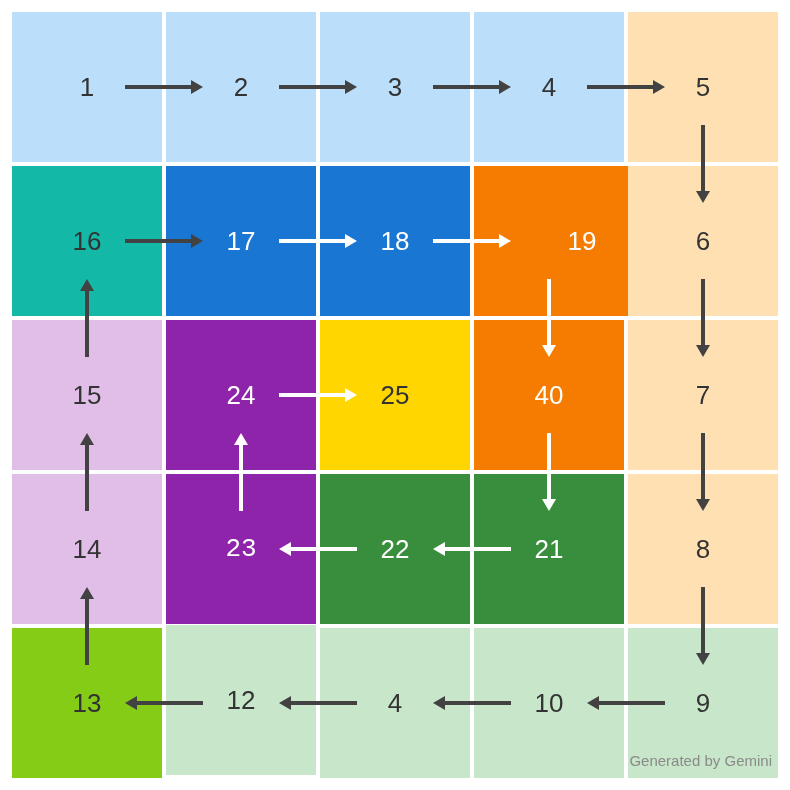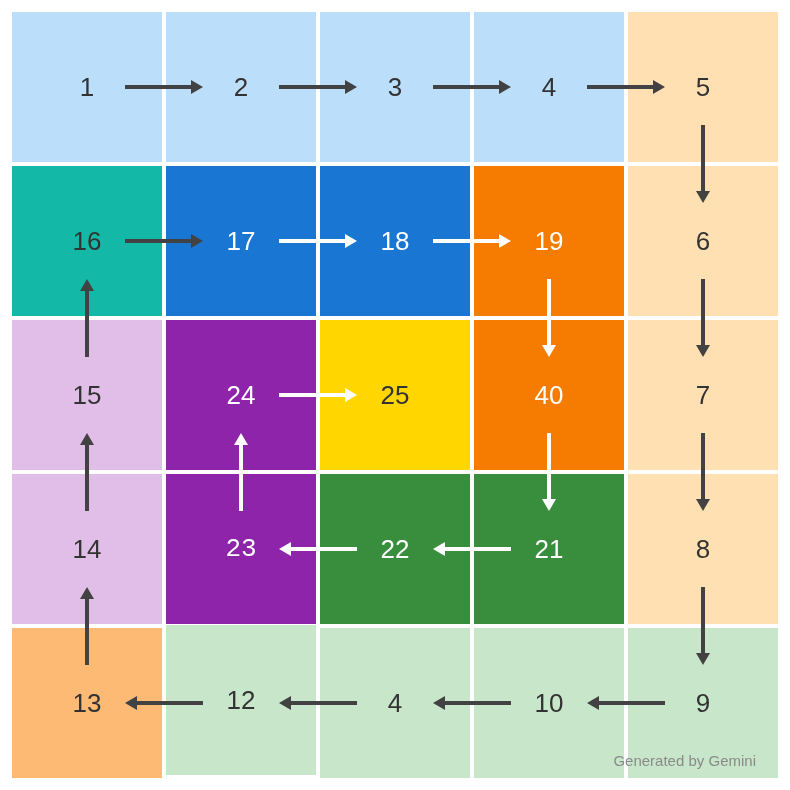--- a/index.html
+++ b/index.html
@@ -1,45 +1,45 @@
 <!DOCTYPE html>
 <html><head>
 <meta charset="utf-8">
 <style>
   html,body{margin:0;padding:0;background:#ffffff;}
   body{width:790px;height:790px;position:relative;overflow:hidden;font-family:"Liberation Sans",sans-serif;}
   .cell{position:absolute;width:150px;height:150px;display:flex;align-items:center;justify-content:center;font-size:26px;}
   .arrows{position:absolute;left:0;top:0;width:790px;height:790px;pointer-events:none;}
-  .footer{position:absolute;right:34px;top:752px;font-size:15px;color:#8a8a8a;}
+  .footer{position:absolute;right:18px;top:752px;font-size:15px;color:#8a8a8a;}
 </style>
 </head>
 <body>
 
 <div id="grid">
     <div class="cell" style="left: 12px; top: 12px; background: rgb(187, 222, 251); color: rgb(51, 51, 51);">1</div>
     <div class="cell" style="left: 166px; top: 12px; background: rgb(187, 222, 251); color: rgb(51, 51, 51);">2</div>
     <div class="cell" style="left: 320px; top: 12px; background: rgb(187, 222, 251); color: rgb(51, 51, 51);">3</div>
     <div class="cell" style="left: 474px; top: 12px; background: rgb(187, 222, 251); color: rgb(51, 51, 51);">4</div>
     <div class="cell" style="left: 628px; top: 12px; background: rgb(255, 224, 178); color: rgb(51, 51, 51);">5</div>
     <div class="cell" style="left: 12px; top: 166px; background: #14b8a6; color: rgb(51, 51, 51);">16</div>
     <div class="cell" style="left: 166px; top: 166px; background: rgb(25, 118, 210); color: rgb(255, 255, 255);">17</div>
     <div class="cell" style="left: 320px; top: 166px; background: rgb(25, 118, 210); color: rgb(255, 255, 255);">18</div>
-    <div class="cell" style="left: 474px; top: 166px; background: rgb(245, 124, 0); color: rgb(255, 255, 255);">19</div>
+    <div class="cell" style="left: 474px; top: 166px; background: rgb(245, 124, 0); color: rgb(255, 255, 255); padding-left: 33px;">19</div>
     <div class="cell" style="left: 628px; top: 166px; background: rgb(255, 224, 178); color: rgb(51, 51, 51);">6</div>
     <div class="cell" style="left: 12px; top: 320px; background: rgb(225, 190, 231); color: rgb(51, 51, 51);">15</div>
     <div class="cell" style="left: 166px; top: 320px; background: rgb(142, 36, 170); color: rgb(255, 255, 255);">24</div>
     <div class="cell" style="left: 320px; top: 320px; background: rgb(255, 214, 0); color: rgb(51, 51, 51);">25</div>
     <div class="cell" style="left: 474px; top: 320px; background: rgb(245, 124, 0); color: rgb(255, 255, 255);">40</div>
     <div class="cell" style="left: 628px; top: 320px; background: rgb(255, 224, 178); color: rgb(51, 51, 51);">7</div>
     <div class="cell" style="left: 12px; top: 474px; background: rgb(225, 190, 231); color: rgb(51, 51, 51);">14</div>
     <div class="cell" style="left: 166px; top: 474px; background: rgb(142, 36, 170); color: rgb(255, 255, 255); font-family: Liberation Mono, monospace;">23</div>
     <div class="cell" style="left: 320px; top: 474px; background: rgb(56, 142, 60); color: rgb(255, 255, 255);">22</div>
     <div class="cell" style="left: 474px; top: 474px; background: rgb(56, 142, 60); color: rgb(255, 255, 255);">21</div>
     <div class="cell" style="left: 628px; top: 474px; background: rgb(255, 224, 178); color: rgb(51, 51, 51);">8</div>
-    <div class="cell" style="left: 12px; top: 628px; background: #fdba74; color: rgb(51, 51, 51);">13</div>
+    <div class="cell" style="left: 12px; top: 628px; background: #84cc16; color: rgb(51, 51, 51);">13</div>
     <div class="cell" style="left: 166px; top: 625px; background: rgb(200, 230, 201); color: rgb(51, 51, 51);">12</div>
     <div class="cell" style="left: 320px; top: 628px; background: rgb(200, 230, 201); color: rgb(51, 51, 51);">4</div>
     <div class="cell" style="left: 474px; top: 628px; background: rgb(200, 230, 201); color: rgb(51, 51, 51);">10</div>
     <div class="cell" style="left: 628px; top: 628px; background: rgb(200, 230, 201); color: rgb(51, 51, 51);">9</div>
   </div>
 <svg class="arrows" id="arrows" viewBox="0 0 790 790">
     <g>
       <line x1="125" y1="87" x2="191" y2="87" stroke="#424242" stroke-width="4"></line>
       <polygon points="203,87 191,80 191,94" fill="#424242"></polygon>
     </g>

